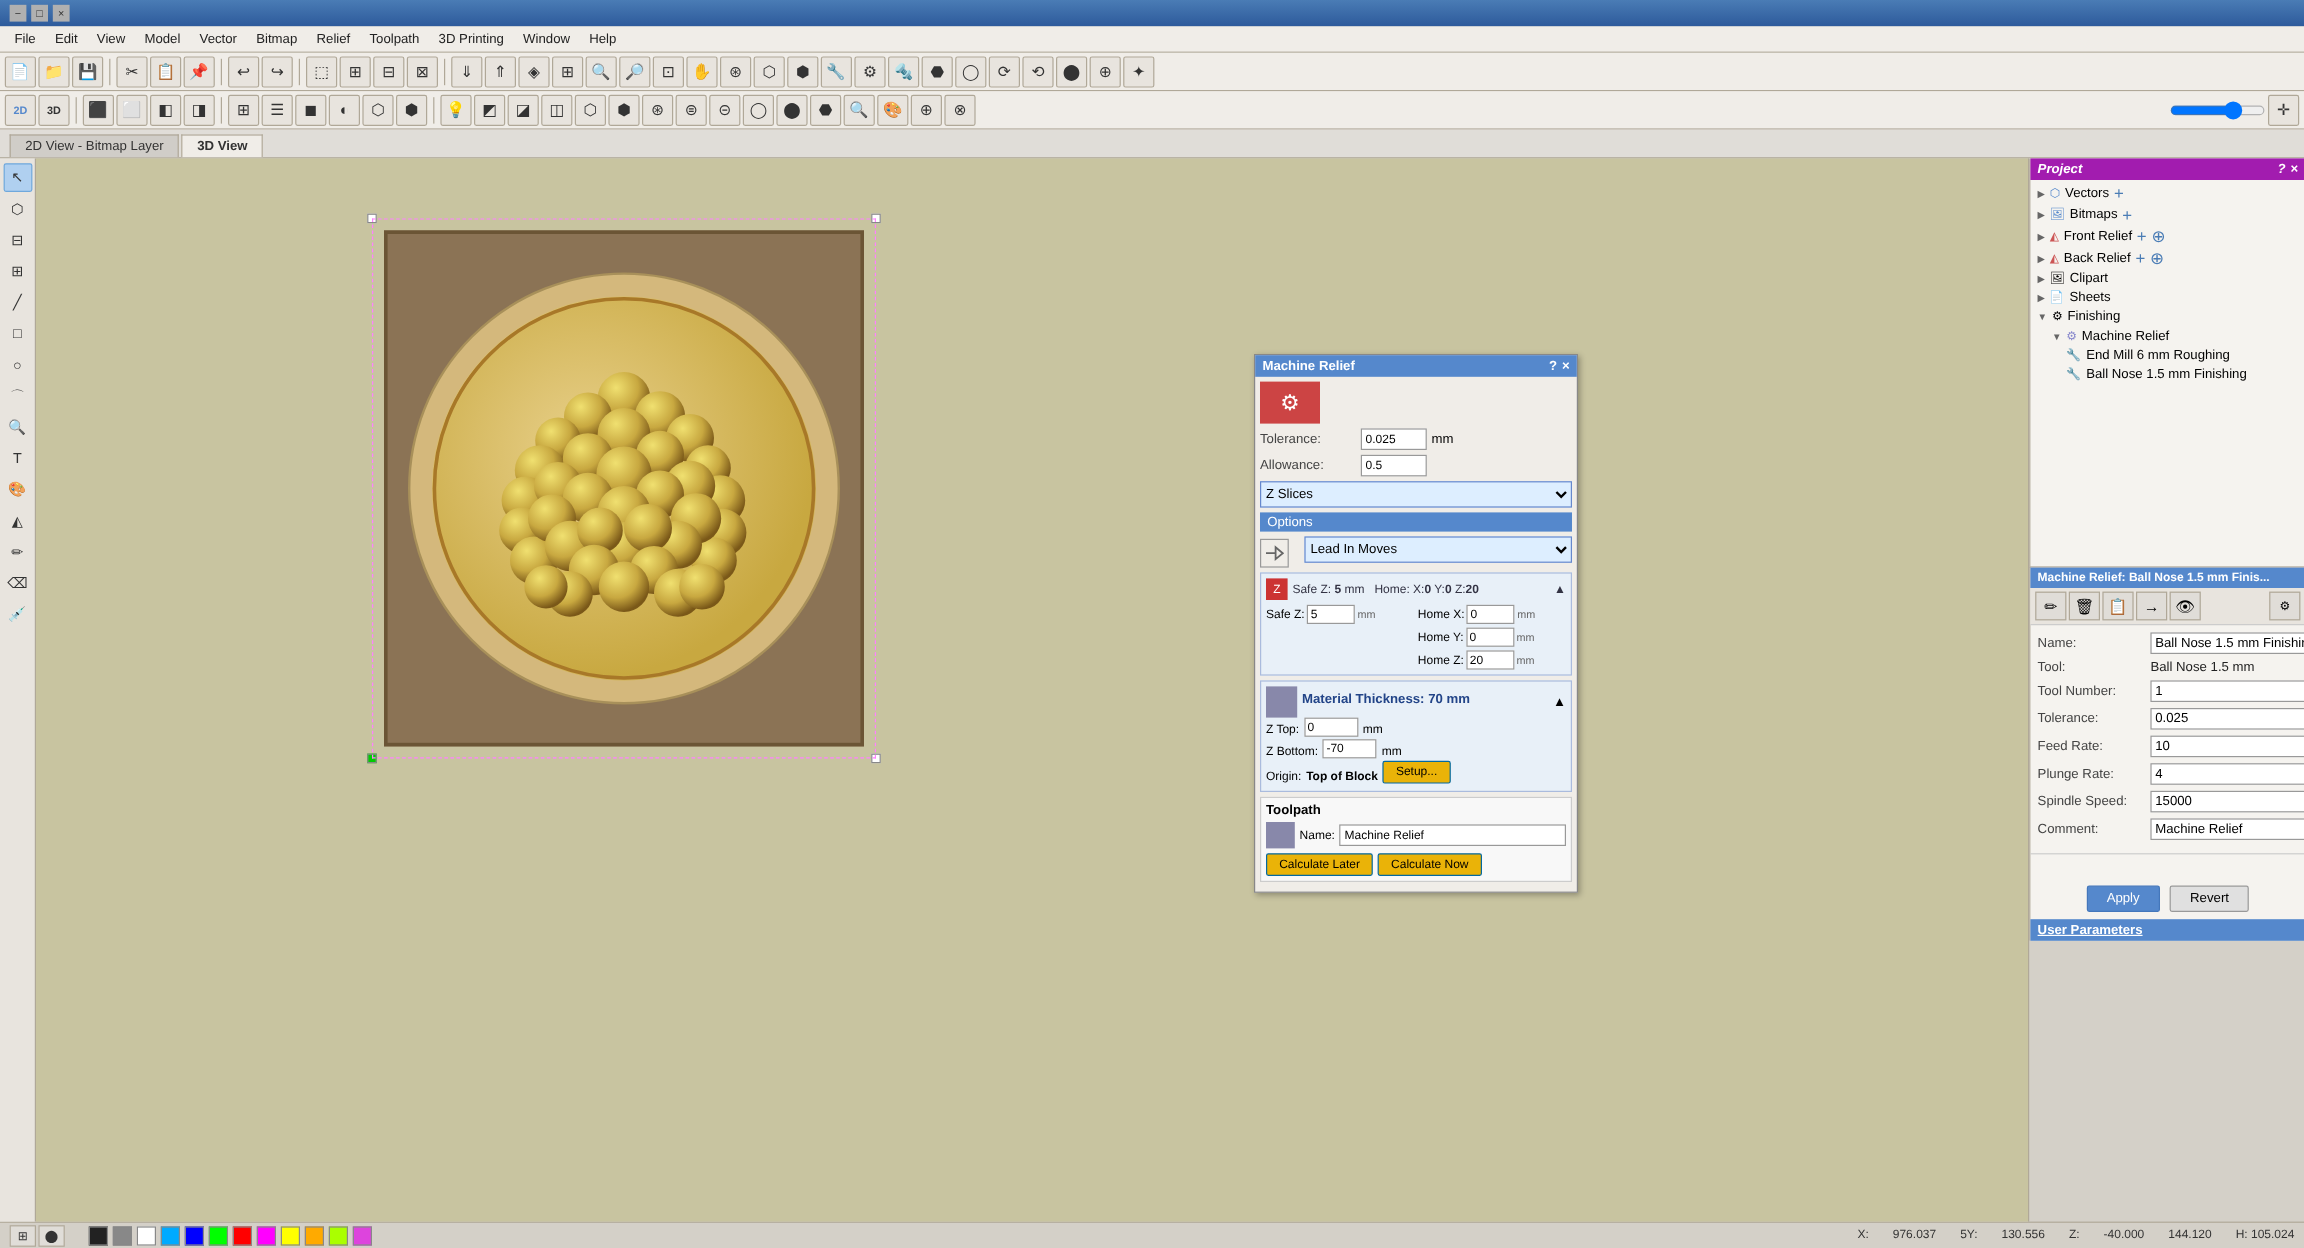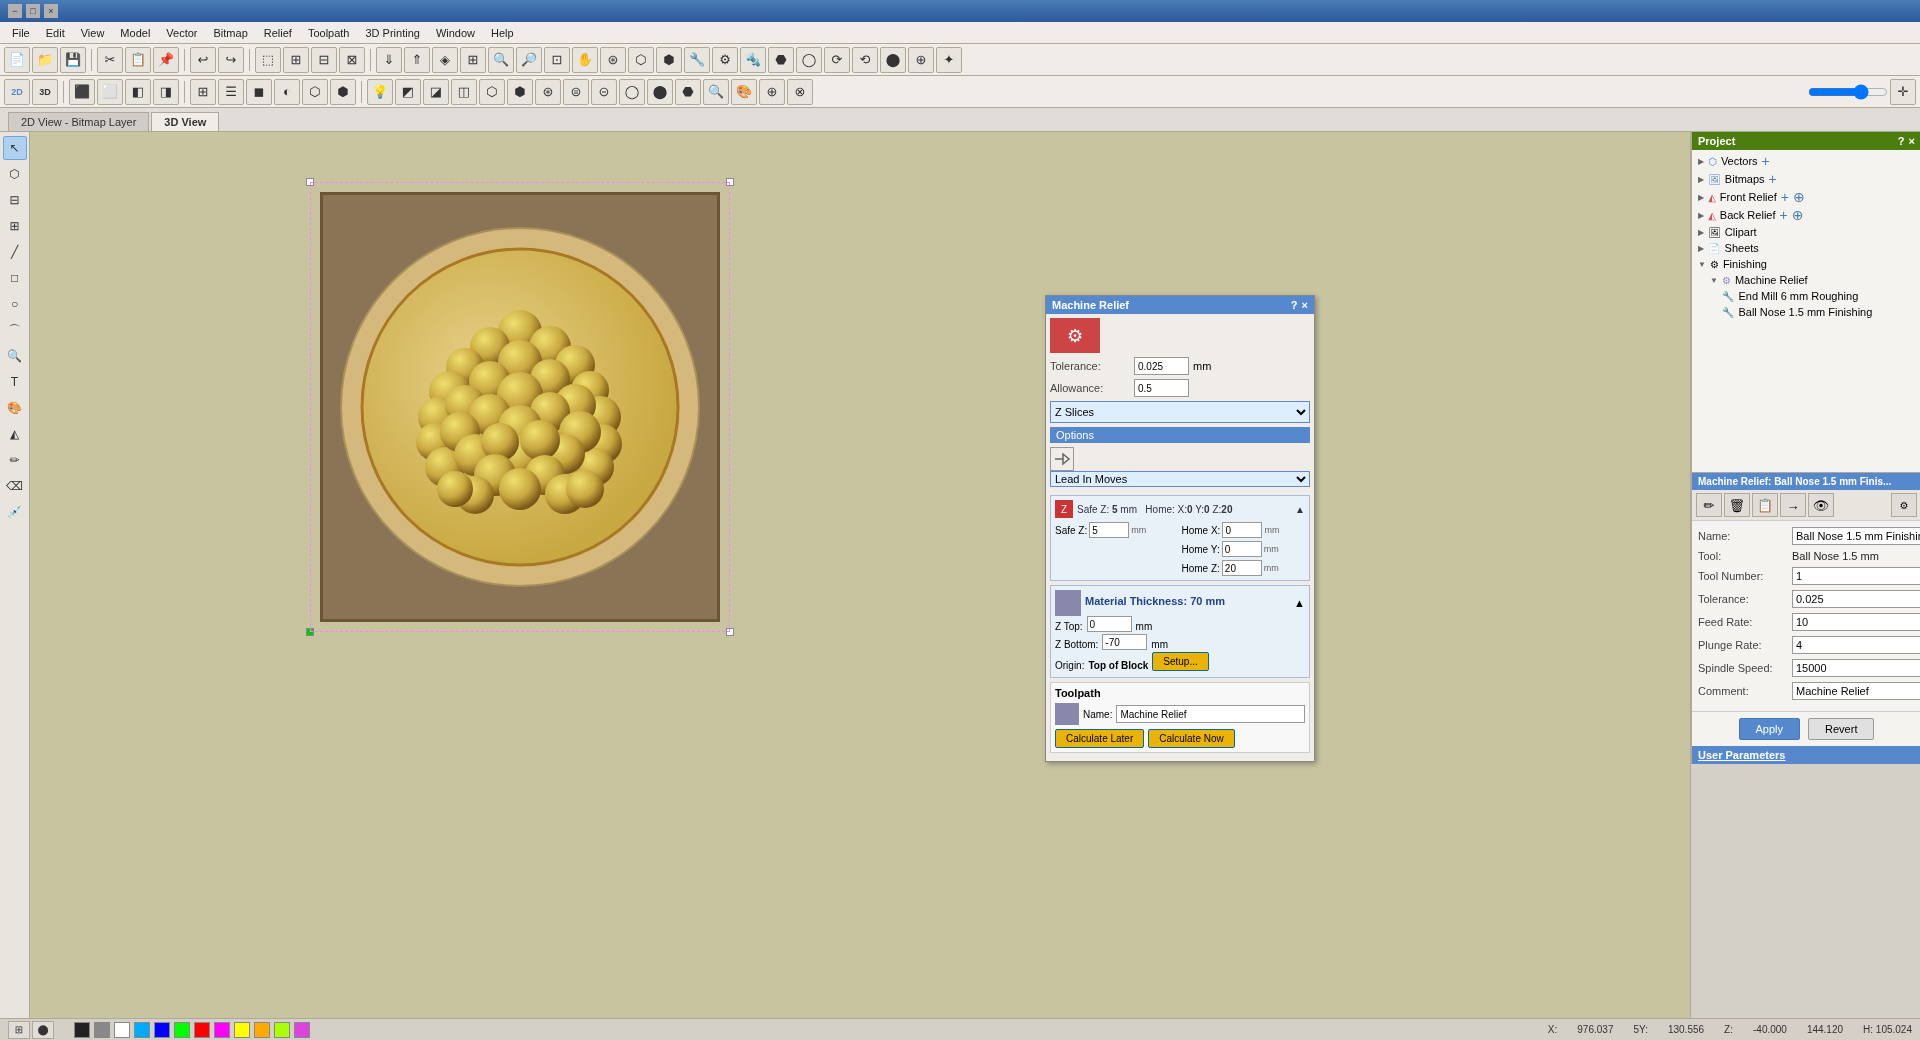--- a/index.html
+++ b/index.html
@@ -209,28 +209,29 @@
 
     
     #right-panel {
       width: 230px;
       background: #f5f3ef;
       border-left: 1px solid #b0a898;
       display: flex;
       flex-direction: column;
     }
     #project-header {
-      background: #4d7c0f;
+      background: #a21caf;
       color: white;
       padding: 3px 6px;
       font-size: 11px;
       font-weight: bold;
       display: flex;
       align-items: flex-start;
       justify-content: space-between;
+      font-style: italic;
     }
     #project-tree {
       flex: 1;
       overflow-y: auto;
       padding: 2px;
     }
     .tree-item {
       padding: 2px 4px;
       cursor: pointer;
       display: flex;
@@ -496,20 +497,21 @@
       padding: 6px;
       border-top: 1px solid #ccc;
     }
     .action-btn {
       padding: 4px 16px;
       background: #e0e0e0;
       border: 1px solid #999;
       cursor: pointer;
       font-size: 11px;
       border-radius: 2px;
+      margin-top: 20px;
     }
     .action-btn.primary { background: #5588cc; color: white; border-color: #4477bb; }
     #user-params-header {
       background: #5588cc;
       color: white;
       padding: 3px 6px;
       font-size: 11px;
       font-weight: bold;
       text-decoration: underline;
     }
@@ -767,21 +769,21 @@
         
         <select class="zslices-select">
           <option>Z Slices</option>
         </select>
         
         <div class="options-section">
           <div class="section-header">
             <span>Options</span>
           </div>
 
-          <div style="display:flex;align-items:flex-start;gap:0;margin-bottom:4px;flex-direction:column;">
+          <div style="display:flex;align-items:flex-end;gap:13px;margin-bottom:4px;">
             <div style="width:24px;height:24px;background:#f0ede8;border:1px solid #999;display:flex;align-items:center;justify-content:center;">
               <svg width="18" height="18" viewBox="0 0 18 18">
                 <path d="M2 9 L10 9 L10 4 L16 9 L10 14 L10 9" fill="none" stroke="#666" stroke-width="1.5"></path>
               </svg>
             </div>
             <select class="lead-moves-select" style="flex:1;">
               <option>Lead In Moves</option>
             </select>
           </div>
         </div>

